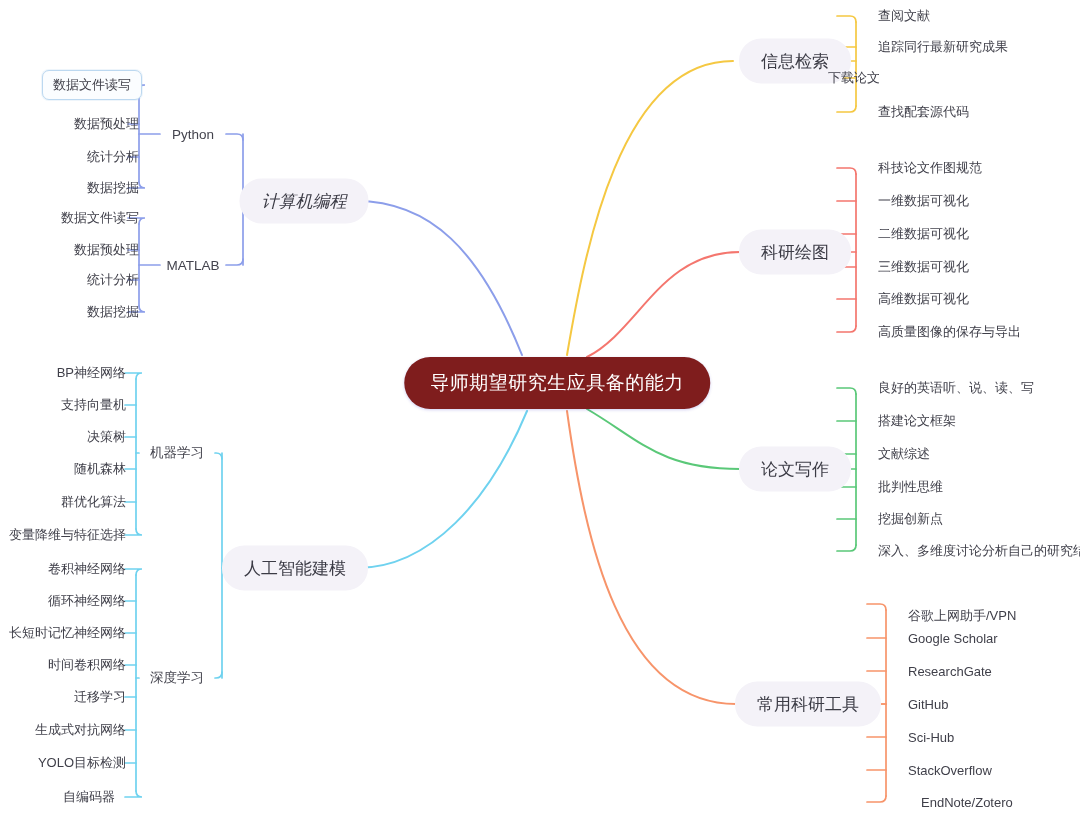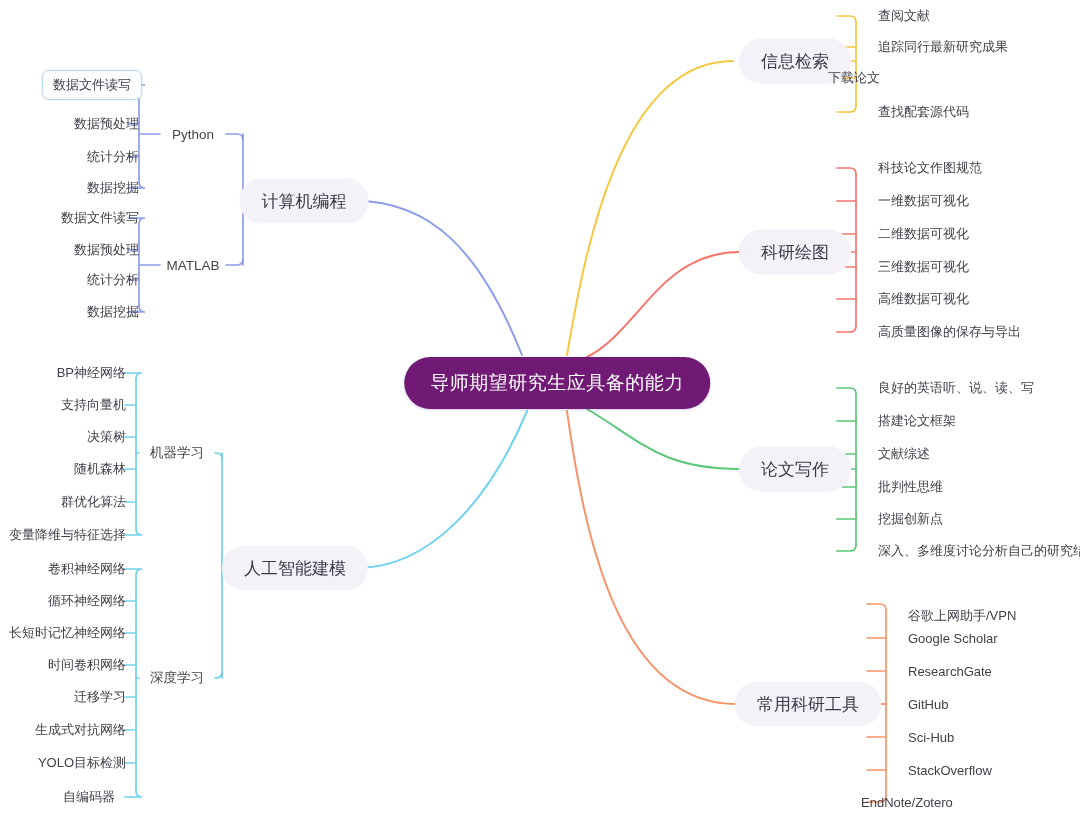--- a/index.html
+++ b/index.html
@@ -24,21 +24,21 @@
     height: 813px;
     pointer-events: none;
   }
   .node {
     position: absolute;
     white-space: nowrap;
     transform: translate(-50%, -50%);
     color: #3c3c46;
   }
   .root-node {
-    background: #701a75;
+    background: #7f1d1d;
     color: #ffffff;
     font-size: 19px;
     letter-spacing: 0.5px;
     padding: 13px 26px;
     border-radius: 26px;
     box-shadow: 0 1px 3px rgba(70,60,200,0.25);
   }
   .branch-node {
     background: #f4f2f8;
     font-size: 17px;
@@ -164,21 +164,21 @@
       <path d="M867 770 L886 770" fill="none" stroke="#f7946a" stroke-width="1.7" stroke-linecap="round"></path>
       <path d="M867 802 L880 802 Q886 802 886 796" fill="none" stroke="#f7946a" stroke-width="1.7" stroke-linecap="round"></path>
       <path d="M886 704 L881.6 704" fill="none" stroke="#f7946a" stroke-width="1.7" stroke-linecap="round"></path>
       <path d="M567 355 C 585 250 620 61 733 61" fill="none" stroke="#f5c842" stroke-width="2" stroke-linecap="round"></path>
       <path d="M587 357 C 640 330 660 252 740 252" fill="none" stroke="#f4766e" stroke-width="2" stroke-linecap="round"></path>
       <path d="M587 409 C 640 440 660 469 740 469" fill="none" stroke="#5ac878" stroke-width="2" stroke-linecap="round"></path>
       <path d="M567 411 C 585 540 620 704 736 704" fill="none" stroke="#f7946a" stroke-width="2" stroke-linecap="round"></path>
     </svg>
   <div id="nodes">
       <div class="node root-node" style="left: 557px; top: 383px;">导师期望研究生应具备的能力</div>
-      <div class="node branch-node" style="left: 304px; top: 201px;">计算机编程</div>
+      <div class="node branch-node" style="left: 304px; top: 201px; font-style: italic;">计算机编程</div>
       <div class="node sub-node" style="left: 193px; top: 134px;">Python</div>
       <div class="node leaf-node leaf-left selected" style="left: 142px; top: 85px;">数据文件读写</div>
       <div class="node leaf-node leaf-left" style="left: 142px; top: 124px;">数据预处理</div>
       <div class="node leaf-node leaf-left" style="left: 142px; top: 157px;">统计分析</div>
       <div class="node leaf-node leaf-left" style="left: 142px; top: 188px;">数据挖掘</div>
       <div class="node sub-node" style="left: 193px; top: 265px;">MATLAB</div>
       <div class="node leaf-node leaf-left" style="left: 142px; top: 218px;">数据文件读写</div>
       <div class="node leaf-node leaf-left" style="left: 142px; top: 250px;">数据预处理</div>
       <div class="node leaf-node leaf-left" style="left: 142px; top: 280px;">统计分析</div>
       <div class="node leaf-node leaf-left" style="left: 142px; top: 312px;">数据挖掘</div>
@@ -218,16 +218,16 @@
       <div class="node leaf-node leaf-right" style="left: 875px; top: 487px;">批判性思维</div>
       <div class="node leaf-node leaf-right" style="left: 875px; top: 519px;">挖掘创新点</div>
       <div class="node leaf-node leaf-right" style="left: 875px; top: 551px;">深入、多维度讨论分析自己的研究结果</div>
       <div class="node branch-node" style="left: 808px; top: 704px;">常用科研工具</div>
       <div class="node leaf-node leaf-right" style="left: 905px; top: 604px; margin-top: 12px;">谷歌上网助手/VPN</div>
       <div class="node leaf-node leaf-right" style="left: 905px; top: 638px;">Google Scholar</div>
       <div class="node leaf-node leaf-right" style="left: 905px; top: 671px;">ResearchGate</div>
       <div class="node leaf-node leaf-right" style="left: 905px; top: 704px;">GitHub</div>
       <div class="node leaf-node leaf-right" style="left: 905px; top: 737px;">Sci-Hub</div>
       <div class="node leaf-node leaf-right" style="left: 905px; top: 770px;">StackOverflow</div>
-      <div class="node leaf-node leaf-right" style="left: 858px; top: 802px;">EndNote/Zotero</div>
+      <div class="node leaf-node leaf-right" style="left: 918px; top: 802px;">EndNote/Zotero</div>
     </div>
 
 </div>
 
 </body></html>

